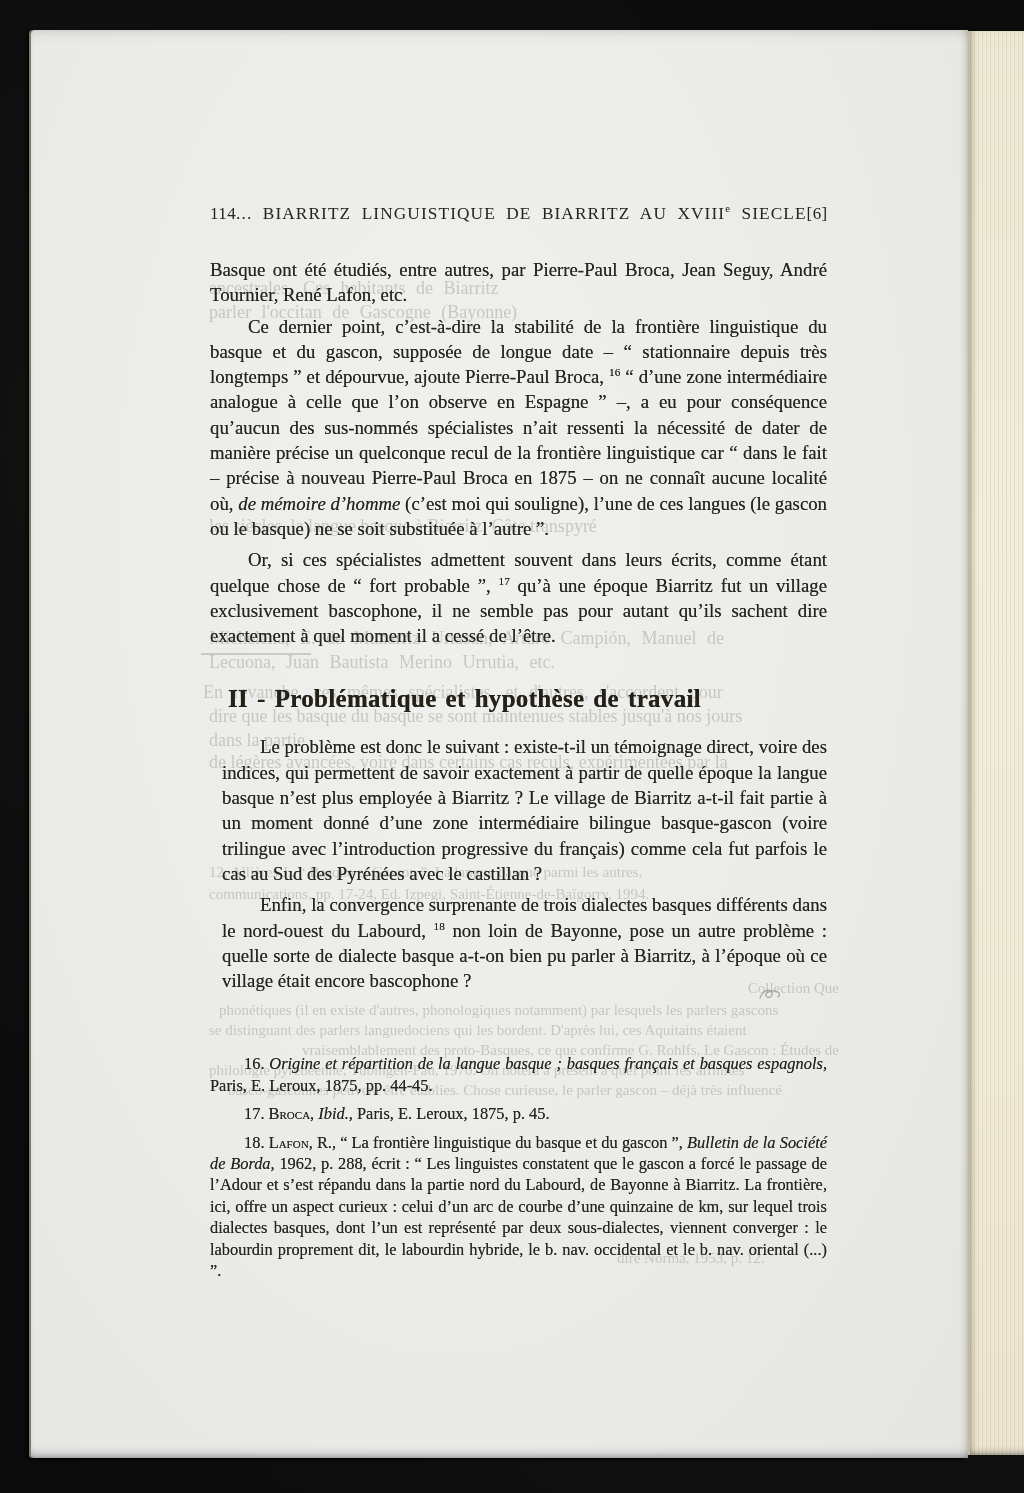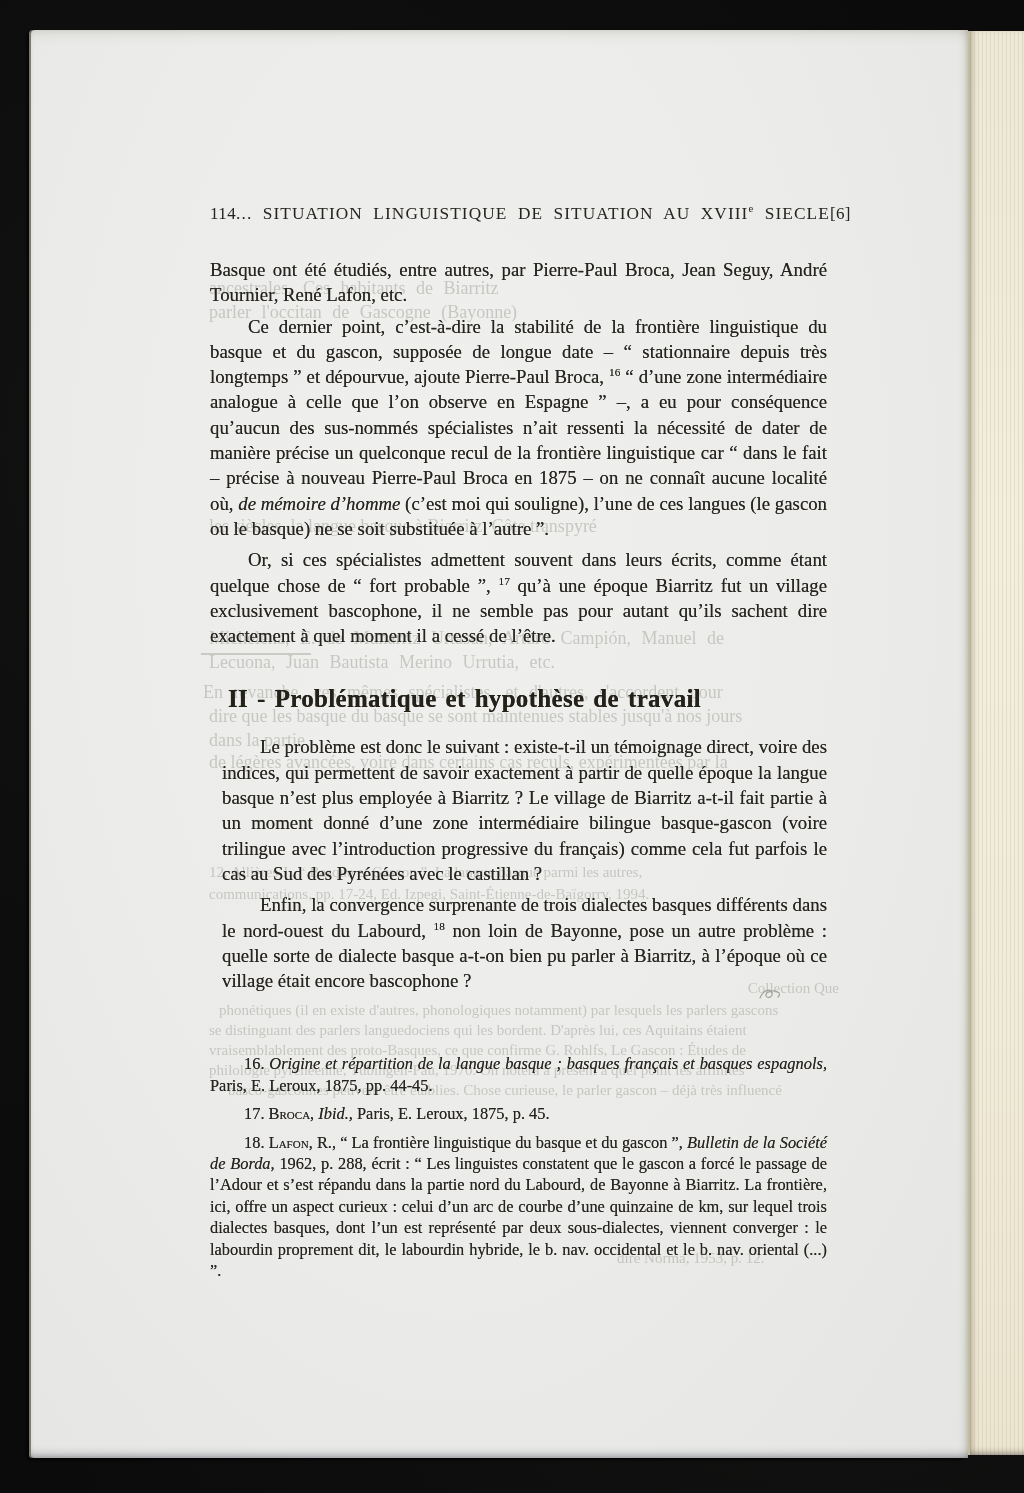--- a/index.html
+++ b/index.html
@@ -85,36 +85,36 @@
         <div class="bleed-line body spread" style="top: 622px; left: 178px; width: 620px;">Lecuona, Juan Bautista Merino Urrutia, etc.</div>
         <div class="bleed-line body spread" style="top: 652px; left: 172px; width: 620px;">En revanche, ces mêmes spécialistes, et d'autres, s'accordent pour</div>
         <div class="bleed-line body" style="top: 676px; left: 178px; width: 620px;">dire que les basque du basque se sont maintenues stables jusqu'à nos jours</div>
         <div class="bleed-line body" style="top: 700px; left: 178px; width: 620px;">dans la partie</div>
         <div class="bleed-line body" style="top: 722px; left: 178px; width: 620px;">de légères avancées, voire dans certains cas reculs, expérimentées par la</div>
         <div class="bleed-line small" style="top: 834px; left: 178px; width: 625px;">12. Allières J., “ Basque et Gascon ”, La langue basque parmi les autres,</div>
         <div class="bleed-line small" style="top: 856px; left: 178px; width: 625px;">communications, pp. 17-24, Ed. Izpegi, Saint-Étienne-de-Baïgorry, 1994.</div>
         <div class="bleed-line small right" style="top: 950px; left: 178px; width: 630px;">Collection Que</div>
         <div class="bleed-line small" style="top: 972px; left: 178px; width: 630px; margin-left: 10px;">phonétiques (il en existe d'autres, phonologiques notamment) par lesquels les parlers gascons</div>
         <div class="bleed-line small" style="top: 992px; left: 178px; width: 630px;">se distinguant des parlers languedociens qui les bordent. D'après lui, ces Aquitains étaient</div>
-        <div class="bleed-line small" style="top: 1012px; left: 178px; width: 630px;">vraisemblablement des proto-Basques, ce que confirme G. Rohlfs, Le Gascon : Études de</div>
+        <div class="bleed-line small" style="top: 1012px; left: 178px; width: 630px; text-align: right;">vraisemblablement des proto-Basques, ce que confirme G. Rohlfs, Le Gascon : Études de</div>
         <div class="bleed-line small" style="top: 1032px; left: 178px; width: 630px;">philologie pyrénéenne, Tübingen-Pau, 1970. On notera à présent à quel point les affinités</div>
         <div class="bleed-line small" style="top: 1052px; left: 185px; width: 630px; margin-left: 12px;">basco-gasconnes peuvent être établies. Chose curieuse, le parler gascon – déjà très influencé</div>
         <div class="bleed-line small" style="top: 1220px; left: 586px; width: 210px;">dire Norma, 1953, p. 12.</div>
       </div>
     <div class="bleed-rule" style="left:170px;top:623px;width:110px;height:2px;"></div>
 
     <svg class="pencil-mark" width="26" height="18" viewBox="0 0 26 18">
       <path d="M3 13 C 6 5, 13 3, 15 8 C 16 12, 11 14, 9 11 C 8 8, 14 4, 21 7 C 23 8, 23 10, 21 12" fill="none" stroke="#8f8f88" stroke-width="1.3" stroke-linecap="round"></path>
     </svg>
 
     <div class="content">
 
       <div class="running-header">
         <span>114</span>
-        <span class="running-title"><span>... SITUATION LINGUISTIQUE DE SITUATION AU XVIII</span><sup>e</sup><span> SIECLE</span></span>
+        <span class="running-title"><span>... BIARRITZ LINGUISTIQUE DE BIARRITZ AU XVIII</span><sup>e</sup><span> SIECLE</span></span>
         <span>[6]</span>
       </div>
 
       <div class="bodytext">
           <p>Basque ont été étudiés, entre autres, par Pierre-Paul Broca, Jean Seguy, André Tournier, René Lafon, etc.</p>
           <p class="indent">Ce dernier point, c’est-à-dire la stabilité de la frontière linguistique du basque et du gascon, supposée de longue date – “ stationnaire depuis très longtemps ” et dépourvue, ajoute Pierre-Paul Broca, <sup>16</sup> “ d’une zone intermédiaire analogue à celle que l’on observe en Espagne ” –, a eu pour conséquence qu’aucun des sus-nommés spécialistes n’ait ressenti la nécessité de dater de manière précise un quelconque recul de la frontière linguistique car “ dans le fait – précise à nouveau Pierre-Paul Broca en 1875 – on ne connaît aucune localité où, <em>de mémoire d’homme</em> (c’est moi qui souligne), l’une de ces langues (le gascon ou le basque) ne se soit substituée à l’autre ”.</p>
           <p class="indent">Or, si ces spécialistes admettent souvent dans leurs écrits, comme étant quelque chose de “ fort probable ”, <sup>17</sup> qu’à une époque Biarritz fut un village exclusivement bascophone, il ne semble pas pour autant qu’ils sachent dire exactement à quel moment il a cessé de l’être.</p>
         </div>
 
       <h2 class="section-heading">II - Problématique et hypothèse de travail</h2>

